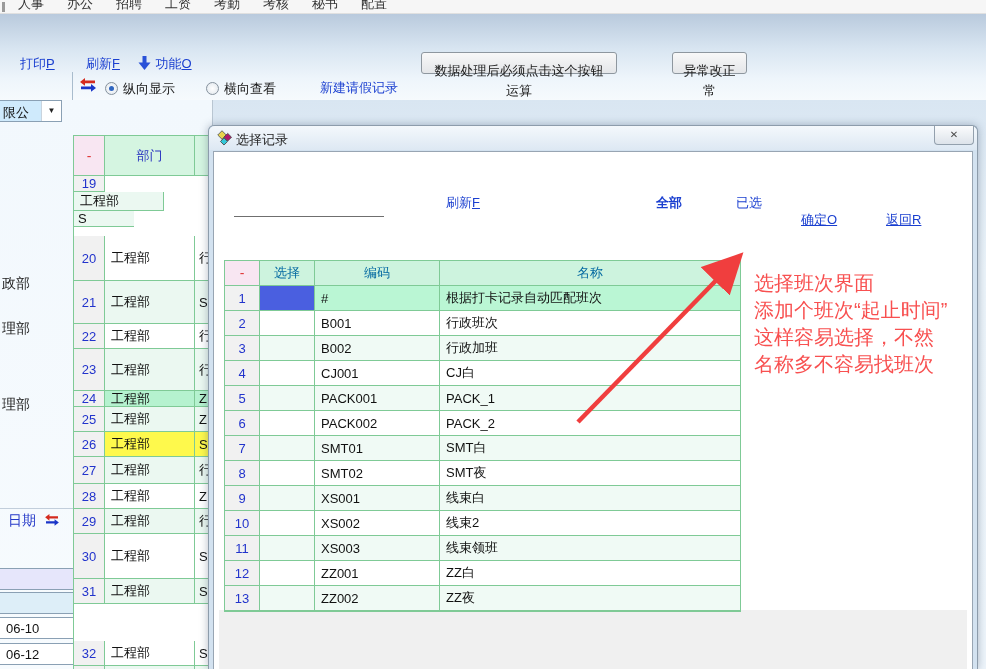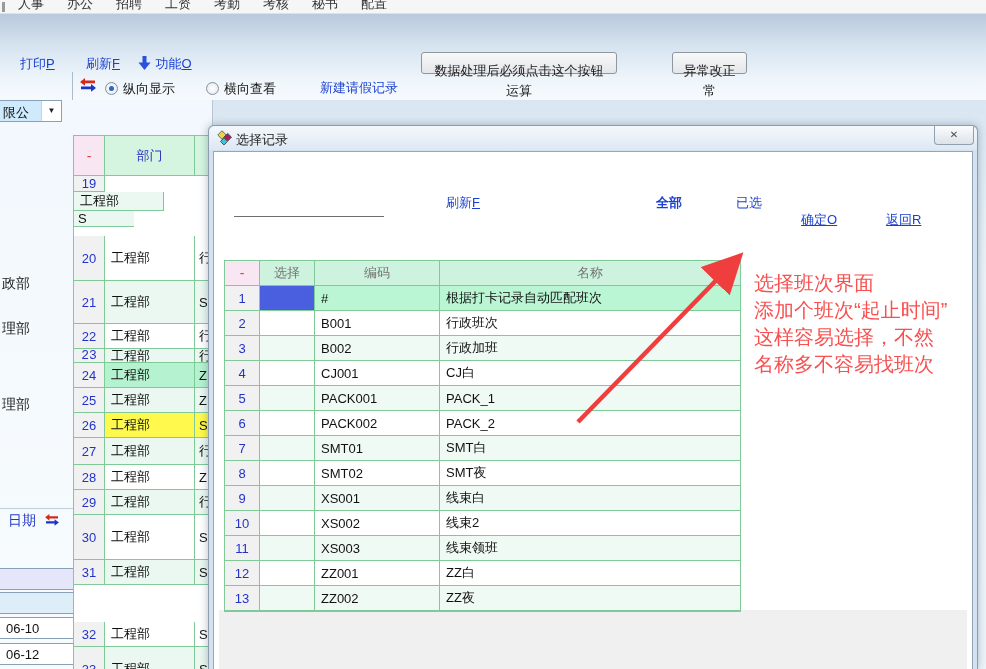--- a/index.html
+++ b/index.html
@@ -67,21 +67,21 @@
 
   
   .dlg-table { position:absolute; left:10px; top:108px; width:517px; border:1px solid #7fca96; background:#fff; }
   .drow { display:flex; height:25px; }
   .dc { border-right:1px solid #7fca96; border-bottom:1px solid #7fca96; overflow:hidden; white-space:nowrap; display:flex; align-items:center; font-size:13px; color:#111; }
   .dc-num { width:35px; justify-content:center; background:#f1f1f1; color:#2233cc; flex:none; }
   .dc-sel { width:55px; flex:none; }
   .dc-code { width:125px; padding-left:6px; flex:none; }
   .dc-name { flex:1; padding-left:6px; border-right:none; }
   .dhead .dc-num { background:#f8e6f2; color:#e03c3c; font-size:14px; }
-  .dhead .dc-sel, .dhead .dc-code, .dhead .dc-name { background:#cdf3de; color:#737373; justify-content:center; padding-left:0; }
+  .dhead .dc-sel, .dhead .dc-code, .dhead .dc-name { background:#cdf3de; color:#0369a1; justify-content:center; padding-left:0; }
   .row-first { background:#baf6d4; }
   .cell-selected { background:#4a5fe0 !important; }
   .dalt { background:#f0faf5; }
 
   
   .annotation { position:absolute; left:540px; top:118px; width:240px; color:#f85050; font-size:20px; line-height:27px; white-space:nowrap; }
   .arrow-overlay { position:absolute; left:0; top:0; width:770px; height:544px; pointer-events:none; }
 
   .icon-swap { display:inline-block; vertical-align:middle; }
 </style>
@@ -198,26 +198,26 @@
         <div class="bg-row" style="height: 43px;">
           <div class="bgc bgc-num">21</div>
           <div class="bgc bgc-dept alt">工程部</div>
           <div class="bgc bgc-part alt">S</div>
         </div>
         <div class="bg-row" style="height: 25px;">
           <div class="bgc bgc-num">22</div>
           <div class="bgc bgc-dept">工程部</div>
           <div class="bgc bgc-part">行</div>
         </div>
-        <div class="bg-row" style="height: 14px; font-family: Liberation Mono, monospace;">
+        <div class="bg-row" style="height: 42px;">
           <div class="bgc bgc-num">23</div>
           <div class="bgc bgc-dept alt">工程部</div>
           <div class="bgc bgc-part alt">行</div>
         </div>
-        <div class="bg-row" style="height: 25px;">
+        <div class="bg-row" style="height: 16px;">
           <div class="bgc bgc-num">24</div>
           <div class="bgc bgc-dept hl-green">工程部</div>
           <div class="bgc bgc-part hl-green">Z</div>
         </div>
         <div class="bg-row" style="height: 25px;">
           <div class="bgc bgc-num">25</div>
           <div class="bgc bgc-dept alt">工程部</div>
           <div class="bgc bgc-part alt">Z</div>
         </div>
         <div class="bg-row" style="height: 25px;">

